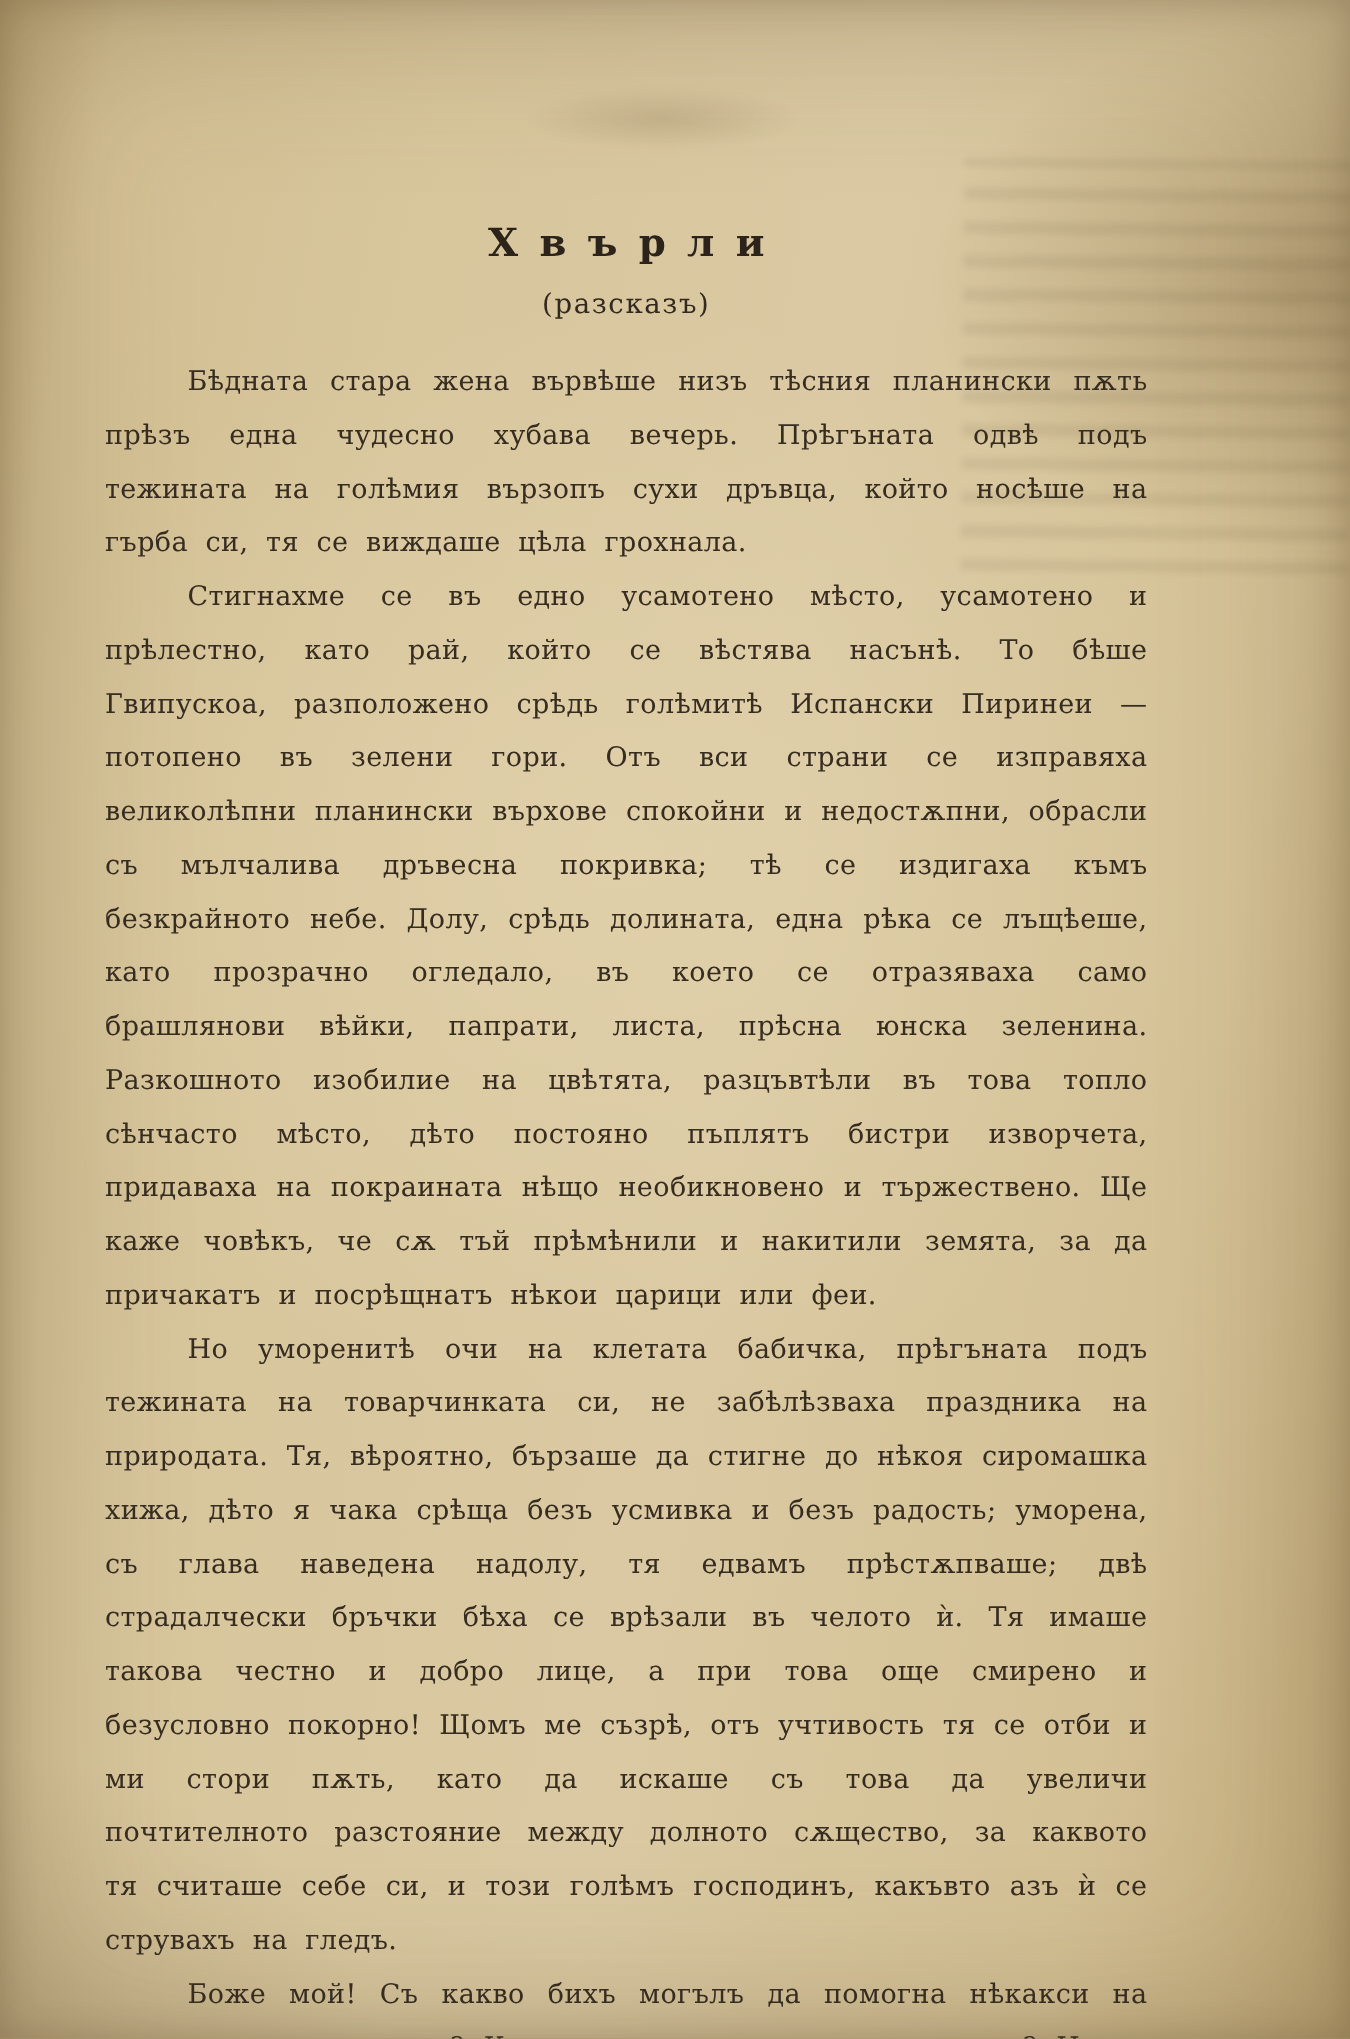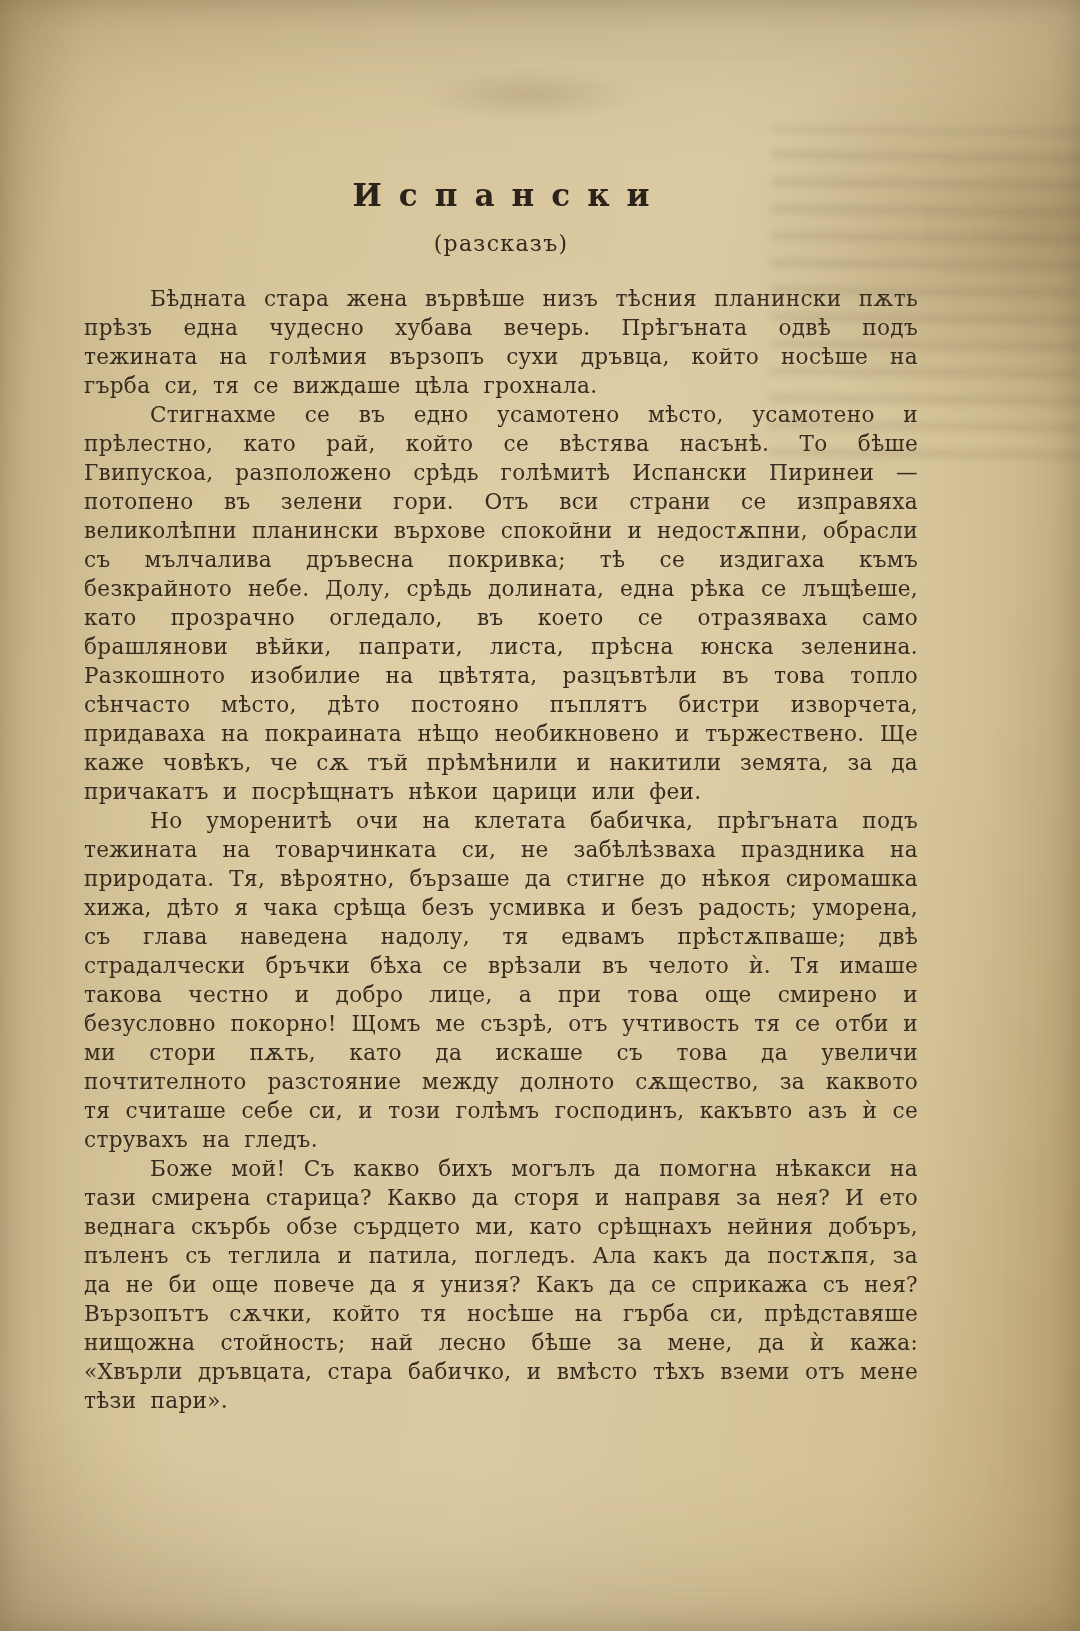--- a/index.html
+++ b/index.html
@@ -81,37 +81,37 @@
     font-size: 22px;
     text-align: center;
     letter-spacing: 0.06em;
     color: #33291e;
     line-height: 28px;
   }
 
   .para {
     margin: 0;
     font-size: 21.6px;
-    line-height: 29px;
+    line-height: 43px;
     text-align: justify;
     text-indent: 66px;
     word-spacing: 0.32em;
     letter-spacing: 0.015em;
     color: #362c20;
   }
 </style>
 </head>
 <body>
 
 <div class="page">
   <div class="bleed"></div>
   <div class="smudge-top"></div>
 
   <div class="content">
-    <h1 class="title">Испански</h1>
+    <h1 class="title">Хвърли</h1>
 
     <div class="subtitle">(разсказъ)</div>
 
     <p class="para">Бѣдната стара жена вървѣше низъ тѣсния планински пѫть прѣзъ една чудесно хубава вечерь. Прѣгъната одвѣ подъ тежината на голѣмия вързопъ сухи дръвца, който носѣше на гърба си, тя се виждаше цѣла грохнала.</p>
 
     <p class="para">Стигнахме се въ едно усамотено мѣсто, усамотено и прѣлестно, като рай, който се вѣстява насънѣ. То бѣше Гвипускоа, разположено срѣдь голѣмитѣ Испански Пиринеи — потопено въ зелени гори. Отъ вси страни се изправяха великолѣпни планински върхове спокойни и недостѫпни, обрасли съ мълчалива дръвесна покривка; тѣ се издигаха къмъ безкрайното небе. Долу, срѣдь долината, една рѣка се лъщѣеше, като прозрачно огледало, въ което се отразяваха само брашлянови вѣйки, папрати, листа, прѣсна юнска зеленина. Разкошното изобилие на цвѣтята, разцъвтѣли въ това топло сѣнчасто мѣсто, дѣто постояно пъплятъ бистри изворчета, придаваха на покраината нѣщо необикновено и тържествено. Ще каже човѣкъ, че сѫ тъй прѣмѣнили и накитили земята, за да причакатъ и посрѣщнатъ нѣкои царици или феи.</p>
 
     <p class="para">Но уморенитѣ очи на клетата бабичка, прѣгъната подъ тежината на товарчинката си, не забѣлѣзваха праздника на природата. Тя, вѣроятно, бързаше да стигне до нѣкоя сиромашка хижа, дѣто я чака срѣща безъ усмивка и безъ радость; уморена, съ глава наведена надолу, тя едвамъ прѣстѫпваше; двѣ страдалчески бръчки бѣха се врѣзали въ челото ѝ. Тя имаше такова честно и добро лице, а при това още смирено и безусловно покорно! Щомъ ме съзрѣ, отъ учтивость тя се отби и ми стори пѫть, като да искаше съ това да увеличи почтителното разстояние между долното сѫщество, за каквото тя считаше себе си, и този голѣмъ господинъ, какъвто азъ ѝ се струвахъ на гледъ.</p>
 
     <p class="para">Боже мой! Съ какво бихъ могълъ да помогна нѣкакси на тази смирена старица? Какво да сторя и направя за нея? И ето веднага скърбь обзе сърдцето ми, като срѣщнахъ нейния добъръ, пъленъ съ теглила и патила, погледъ. Ала какъ да постѫпя, за да не би още повече да я унизя? Какъ да се сприкажа съ нея? Вързопътъ сѫчки, който тя носѣше на гърба си, прѣдставяше нищожна стойность; най лесно бѣше за мене, да ѝ кажа: «Хвърли дръвцата, стара бабичко, и вмѣсто тѣхъ вземи отъ мене тѣзи пари».</p>

